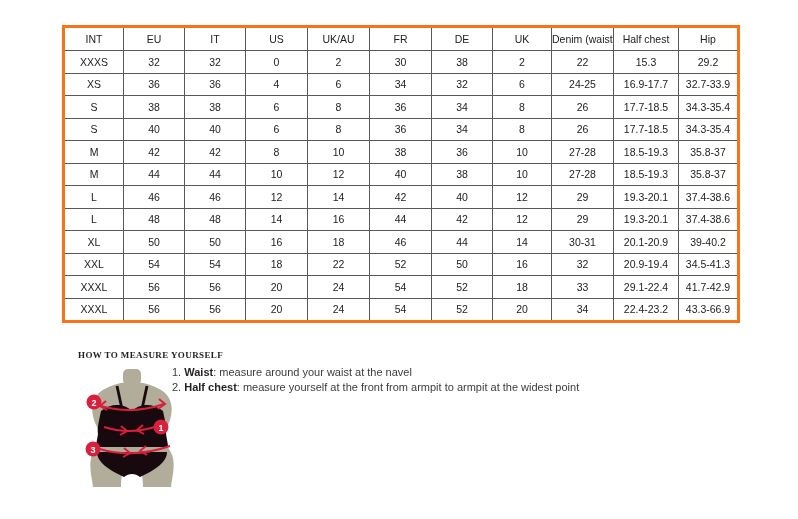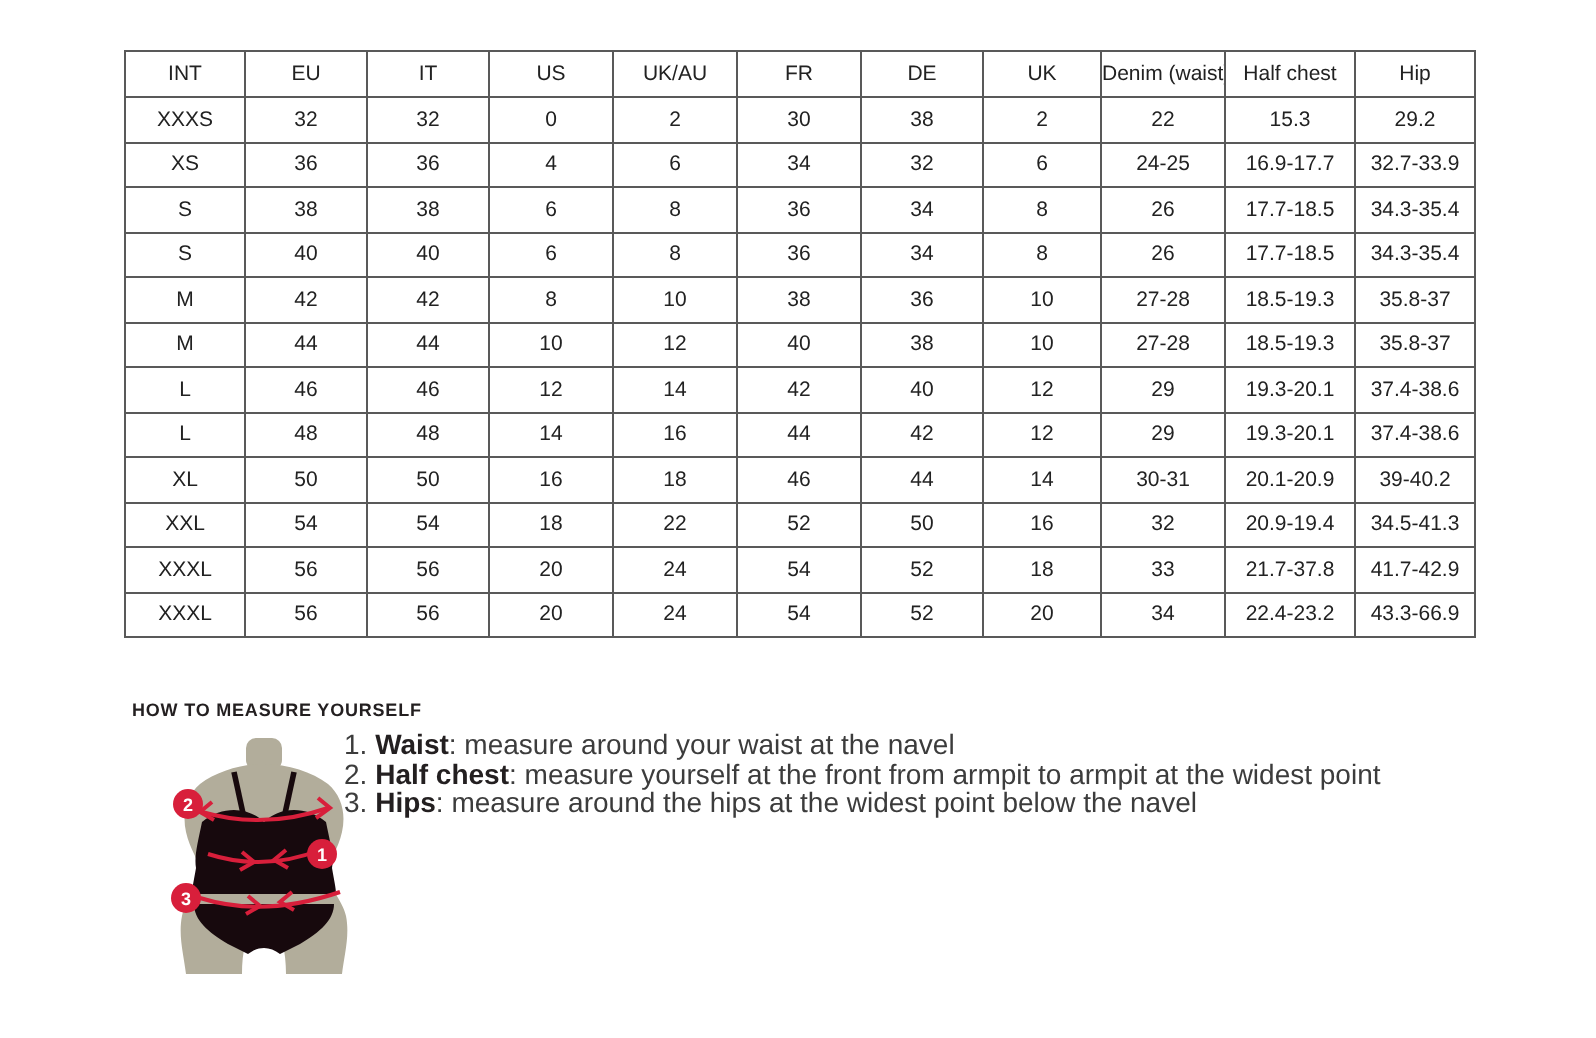--- a/index.html
+++ b/index.html
@@ -6,42 +6,42 @@
   body{
     width:798px;height:519px;position:relative;background:#ffffff;
     font-family:"Liberation Sans", sans-serif;overflow:hidden;
   }
   
   .chart-wrap{
     position:absolute;left:62px;top:25px;width:675px;
   }
   table.size-chart{
     width:100%;border-collapse:collapse;table-layout:fixed;
-    border:1px solid #f97316;
+    border:3px solid #f97316;
   }
   table.size-chart th, table.size-chart td{
     border:1px solid #595959;
     font-size:10.5px;font-weight:400;color:#222222;
     text-align:center;vertical-align:middle;
     padding:0;white-space:nowrap;overflow:hidden;
   }
   table.size-chart th{height:22px;}
   table.size-chart td{height:21.5px;}
   col.c0{width:60px}col.c1{width:61px}col.c2{width:61px}col.c3{width:62px}
   col.c4{width:62px}col.c5{width:62px}col.c6{width:61px}col.c7{width:59px}
   col.c8{width:62px}col.c9{width:65px}col.c10{width:60px}
 
   
   .mg-title{
-    position:absolute;left:66px;top:350px;
-    font-size:9px;font-weight:bold;letter-spacing:0.4px;color:#231f20;
+    position:absolute;left:78px;top:350px;
+    font-size:9px;font-weight:bold;letter-spacing:0.4px;color:#231f20;font-family:Liberation Serif, serif;
   }
   .measure-steps{
     position:absolute;left:172px;top:368px;
-    font-size:14px;color:#3c3c3c;line-height:9px;
+    font-size:11px;color:#3c3c3c;line-height:9px;
   }
   .measure-steps .step{margin-bottom:5.5px;}
   .measure-steps b{color:#231f20;}
   .figure-svg{position:absolute;left:76px;top:366px;}
   .badge-num{font-family:"Liberation Sans", sans-serif;font-size:9px;font-weight:bold;fill:#ffffff;}
 </style>
 </head>
 <body>
 
 <div class="chart-wrap">
@@ -208,21 +208,21 @@
         <tr>
           <td>XXXL</td>
           <td>56</td>
           <td>56</td>
           <td>20</td>
           <td>24</td>
           <td>54</td>
           <td>52</td>
           <td>18</td>
           <td>33</td>
-          <td>21.7-37.8</td>
+          <td>29.1-22.4</td>
           <td>41.7-42.9</td>
         </tr>
         <tr>
           <td>XXXL</td>
           <td>56</td>
           <td>56</td>
           <td>20</td>
           <td>24</td>
           <td>54</td>
           <td>52</td>
@@ -285,14 +285,13 @@
   </g>
   <g>
     <circle cx="17" cy="83" r="7.5" fill="#d81f3b"></circle>
     <text class="badge-num" x="17" y="86.5" text-anchor="middle">3</text>
   </g>
 </svg>
 
 <div class="measure-steps">
     <div class="step"><span>1. </span><b>Waist</b><span>: measure around your waist at the navel</span></div>
     <div class="step"><span>2. </span><b>Half chest</b><span>: measure yourself at the front from armpit to armpit at the widest point</span></div>
-    <div class="step"><span>3. </span><b>Hips</b><span>: measure around the hips at the widest point below the navel</span></div>
   </div>
 
 </body></html>

